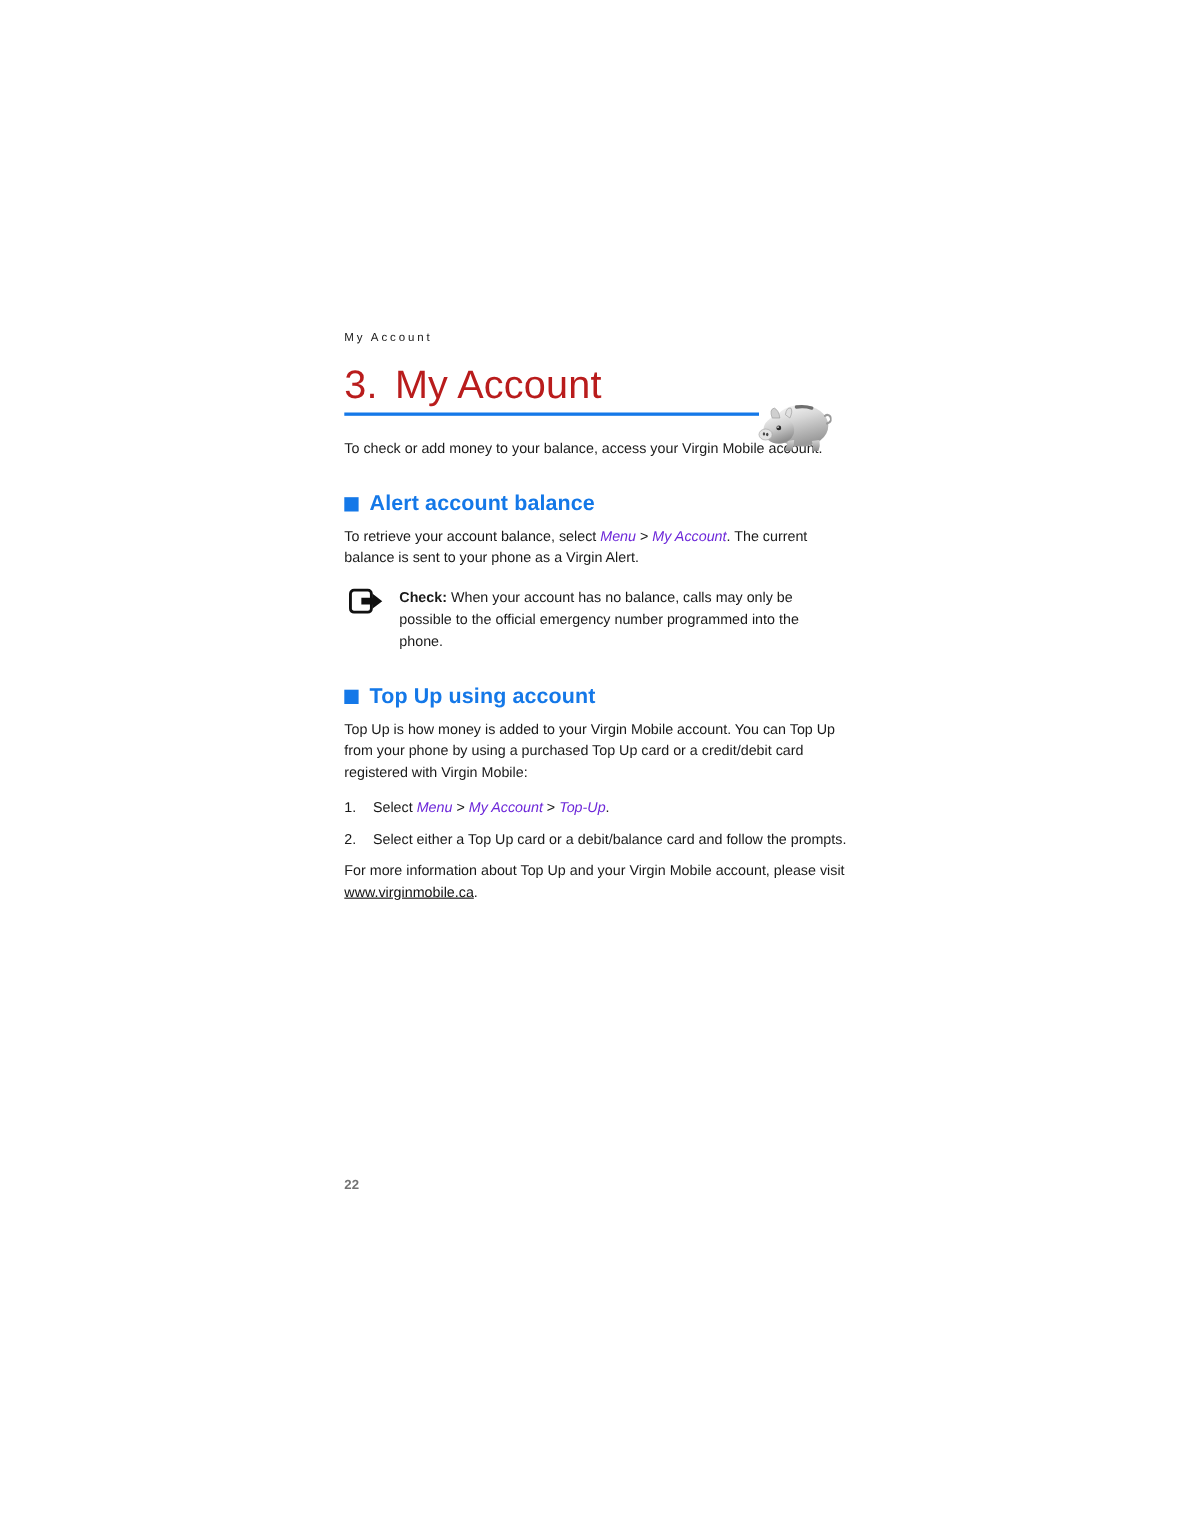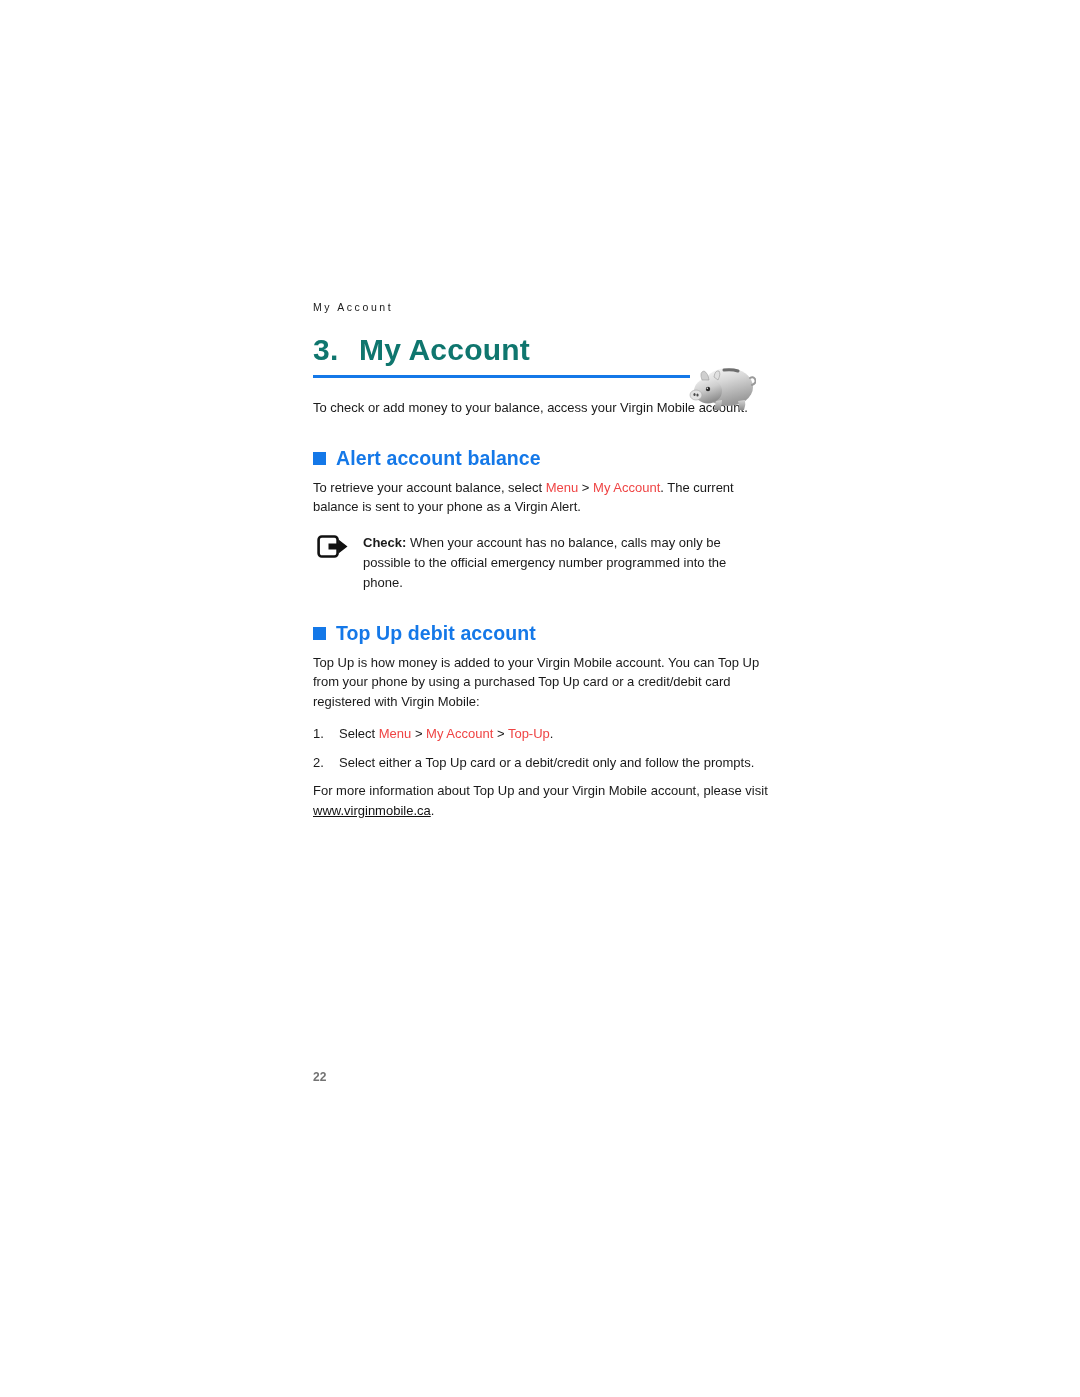--- a/index.html
+++ b/index.html
@@ -37,23 +37,23 @@
     margin: 0 0 18px 0;
     line-height: 14px;
   }
 
   
   .chapter-title-row {
     position: relative;
     height: 54px;
   }
   .chapter-title {
-    font-size: 30px;
-    color: #0f766e;
-    font-weight: 700;
+    font-size: 36px;
+    color: #b91c1c;
+    font-weight: 400;
     line-height: 36px;
     letter-spacing: 0.2px;
     margin: 0;
     white-space: nowrap;
   }
   .chapter-num {
     display: inline-block;
     min-width: 46px;
   }
   .title-rule {
@@ -103,21 +103,22 @@
   }
   .section-title {
     font-size: 19.5px;
     color: #1478e8;
     font-weight: 600;
     line-height: 24px;
     letter-spacing: 0.1px;
   }
 
   .lnk {
-    color: #ef4444;
+    color: #6d28d9;
+    font-style: italic;
   }
   .plain-gt { color: #1a1a1a; font-style: normal; }
   .url {
     font-weight: normal;
     text-decoration: underline;
     color: #111;
     margin-top: 17px;
   }
   .bold { font-weight: bold; }
 
@@ -239,33 +240,33 @@
     <div class="note-block">
       <svg class="note-icon" viewBox="0 0 34 26">
         <rect x="1.6" y="2.5" width="19" height="20" rx="3.2" ry="3.2" fill="#ffffff" stroke="#111111" stroke-width="2.6"></rect>
         <path d="M11.5 9.5 h10 v-4 l9 7 -9 7 v-4 h-10 z" fill="#111111"></path>
       </svg>
       <div class="note-text"><span class="bold">Check:</span><span> When your account has no balance, calls may only be possible to the official emergency number programmed into the phone.</span></div>
     </div>
 
     <div class="section-head">
       <span class="sq-bullet"></span>
-      <span class="section-title">Top Up debit account</span>
+      <span class="section-title">Top Up using account</span>
     </div>
 
     <p>Top Up is how money is added to your Virgin Mobile account. You can Top Up from your phone by using a purchased Top Up card or a credit/debit card registered with Virgin Mobile:</p>
 
     <ul class="steps">
       <li>
         <span class="step-num">1.</span>
         <span class="step-body"><span>Select </span><span class="lnk">Menu</span><span class="plain-gt"> &gt; </span><span class="lnk">My Account</span><span class="plain-gt"> &gt; </span><span class="lnk">Top-Up</span><span>.</span></span>
       </li>
       <li>
         <span class="step-num">2.</span>
-        <span class="step-body">Select either a Top Up card or a debit/credit only and follow the prompts.</span>
+        <span class="step-body">Select either a Top Up card or a debit/balance card and follow the prompts.</span>
       </li>
     </ul>
 
     <p class="closing-para"><span>For more information about Top Up and your Virgin Mobile account, please visit </span><span class="url">www.virginmobile.ca</span><span>.</span></p>
 
   </div>
 
   <div class="folio">22</div>
 
 </div>

